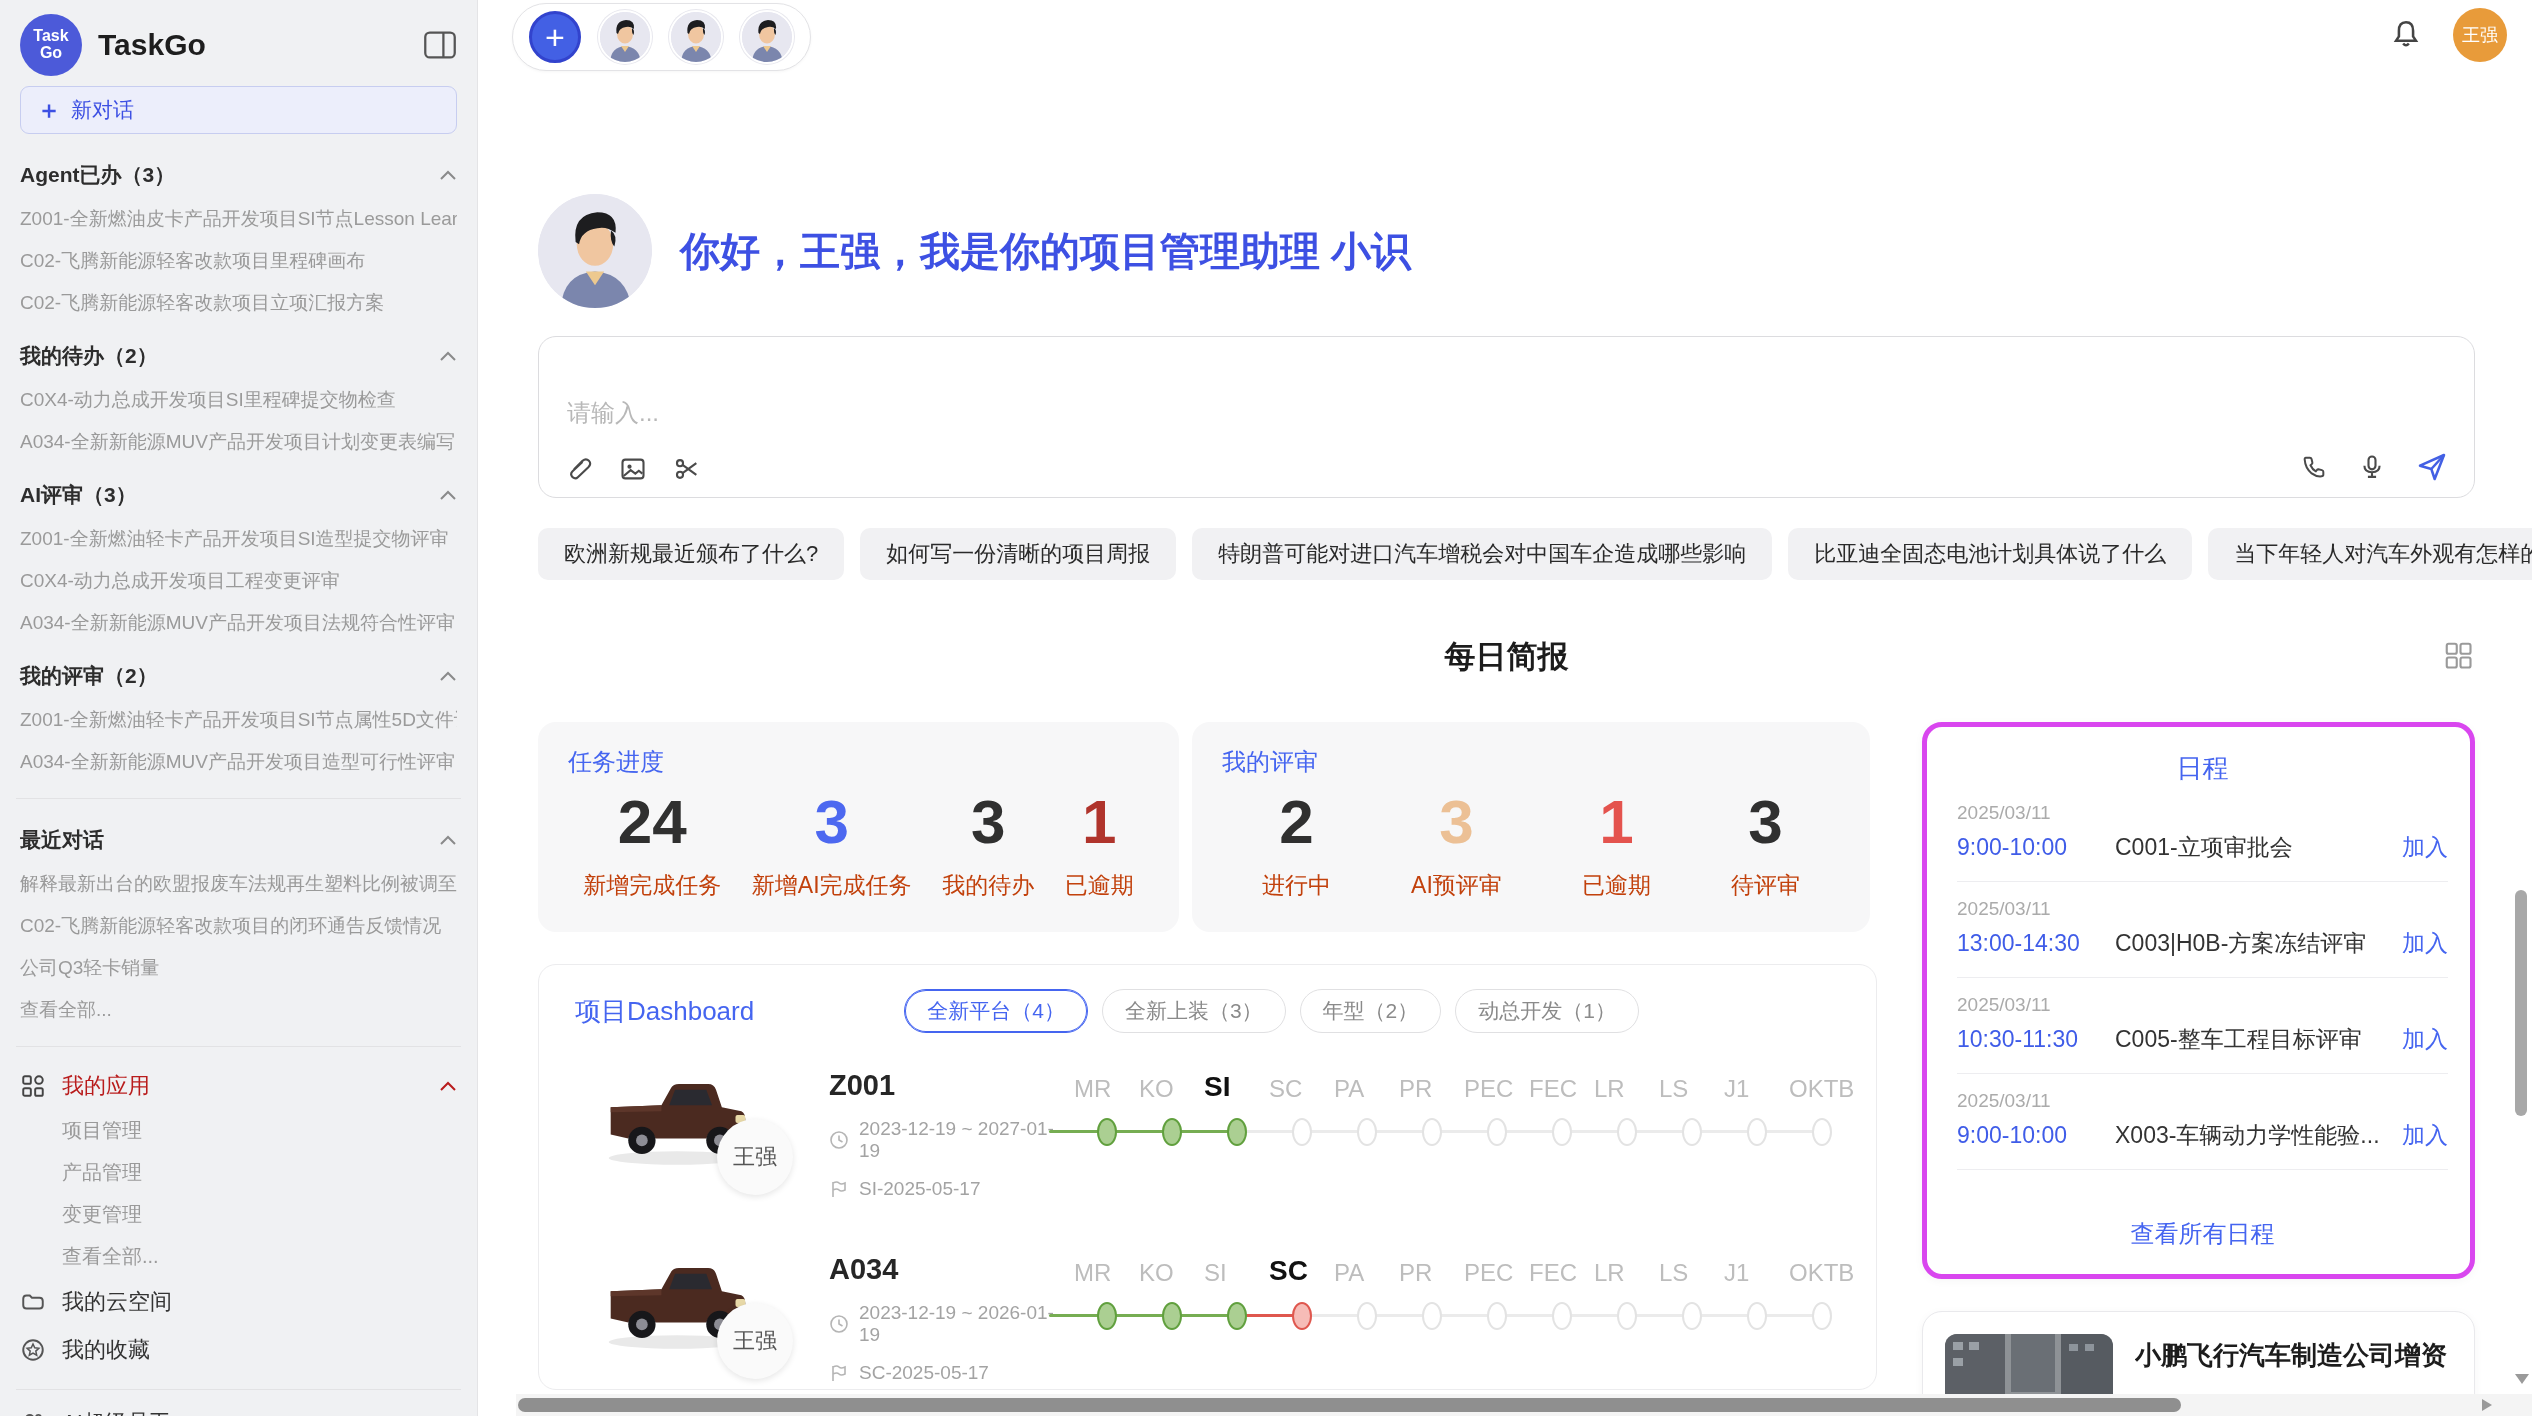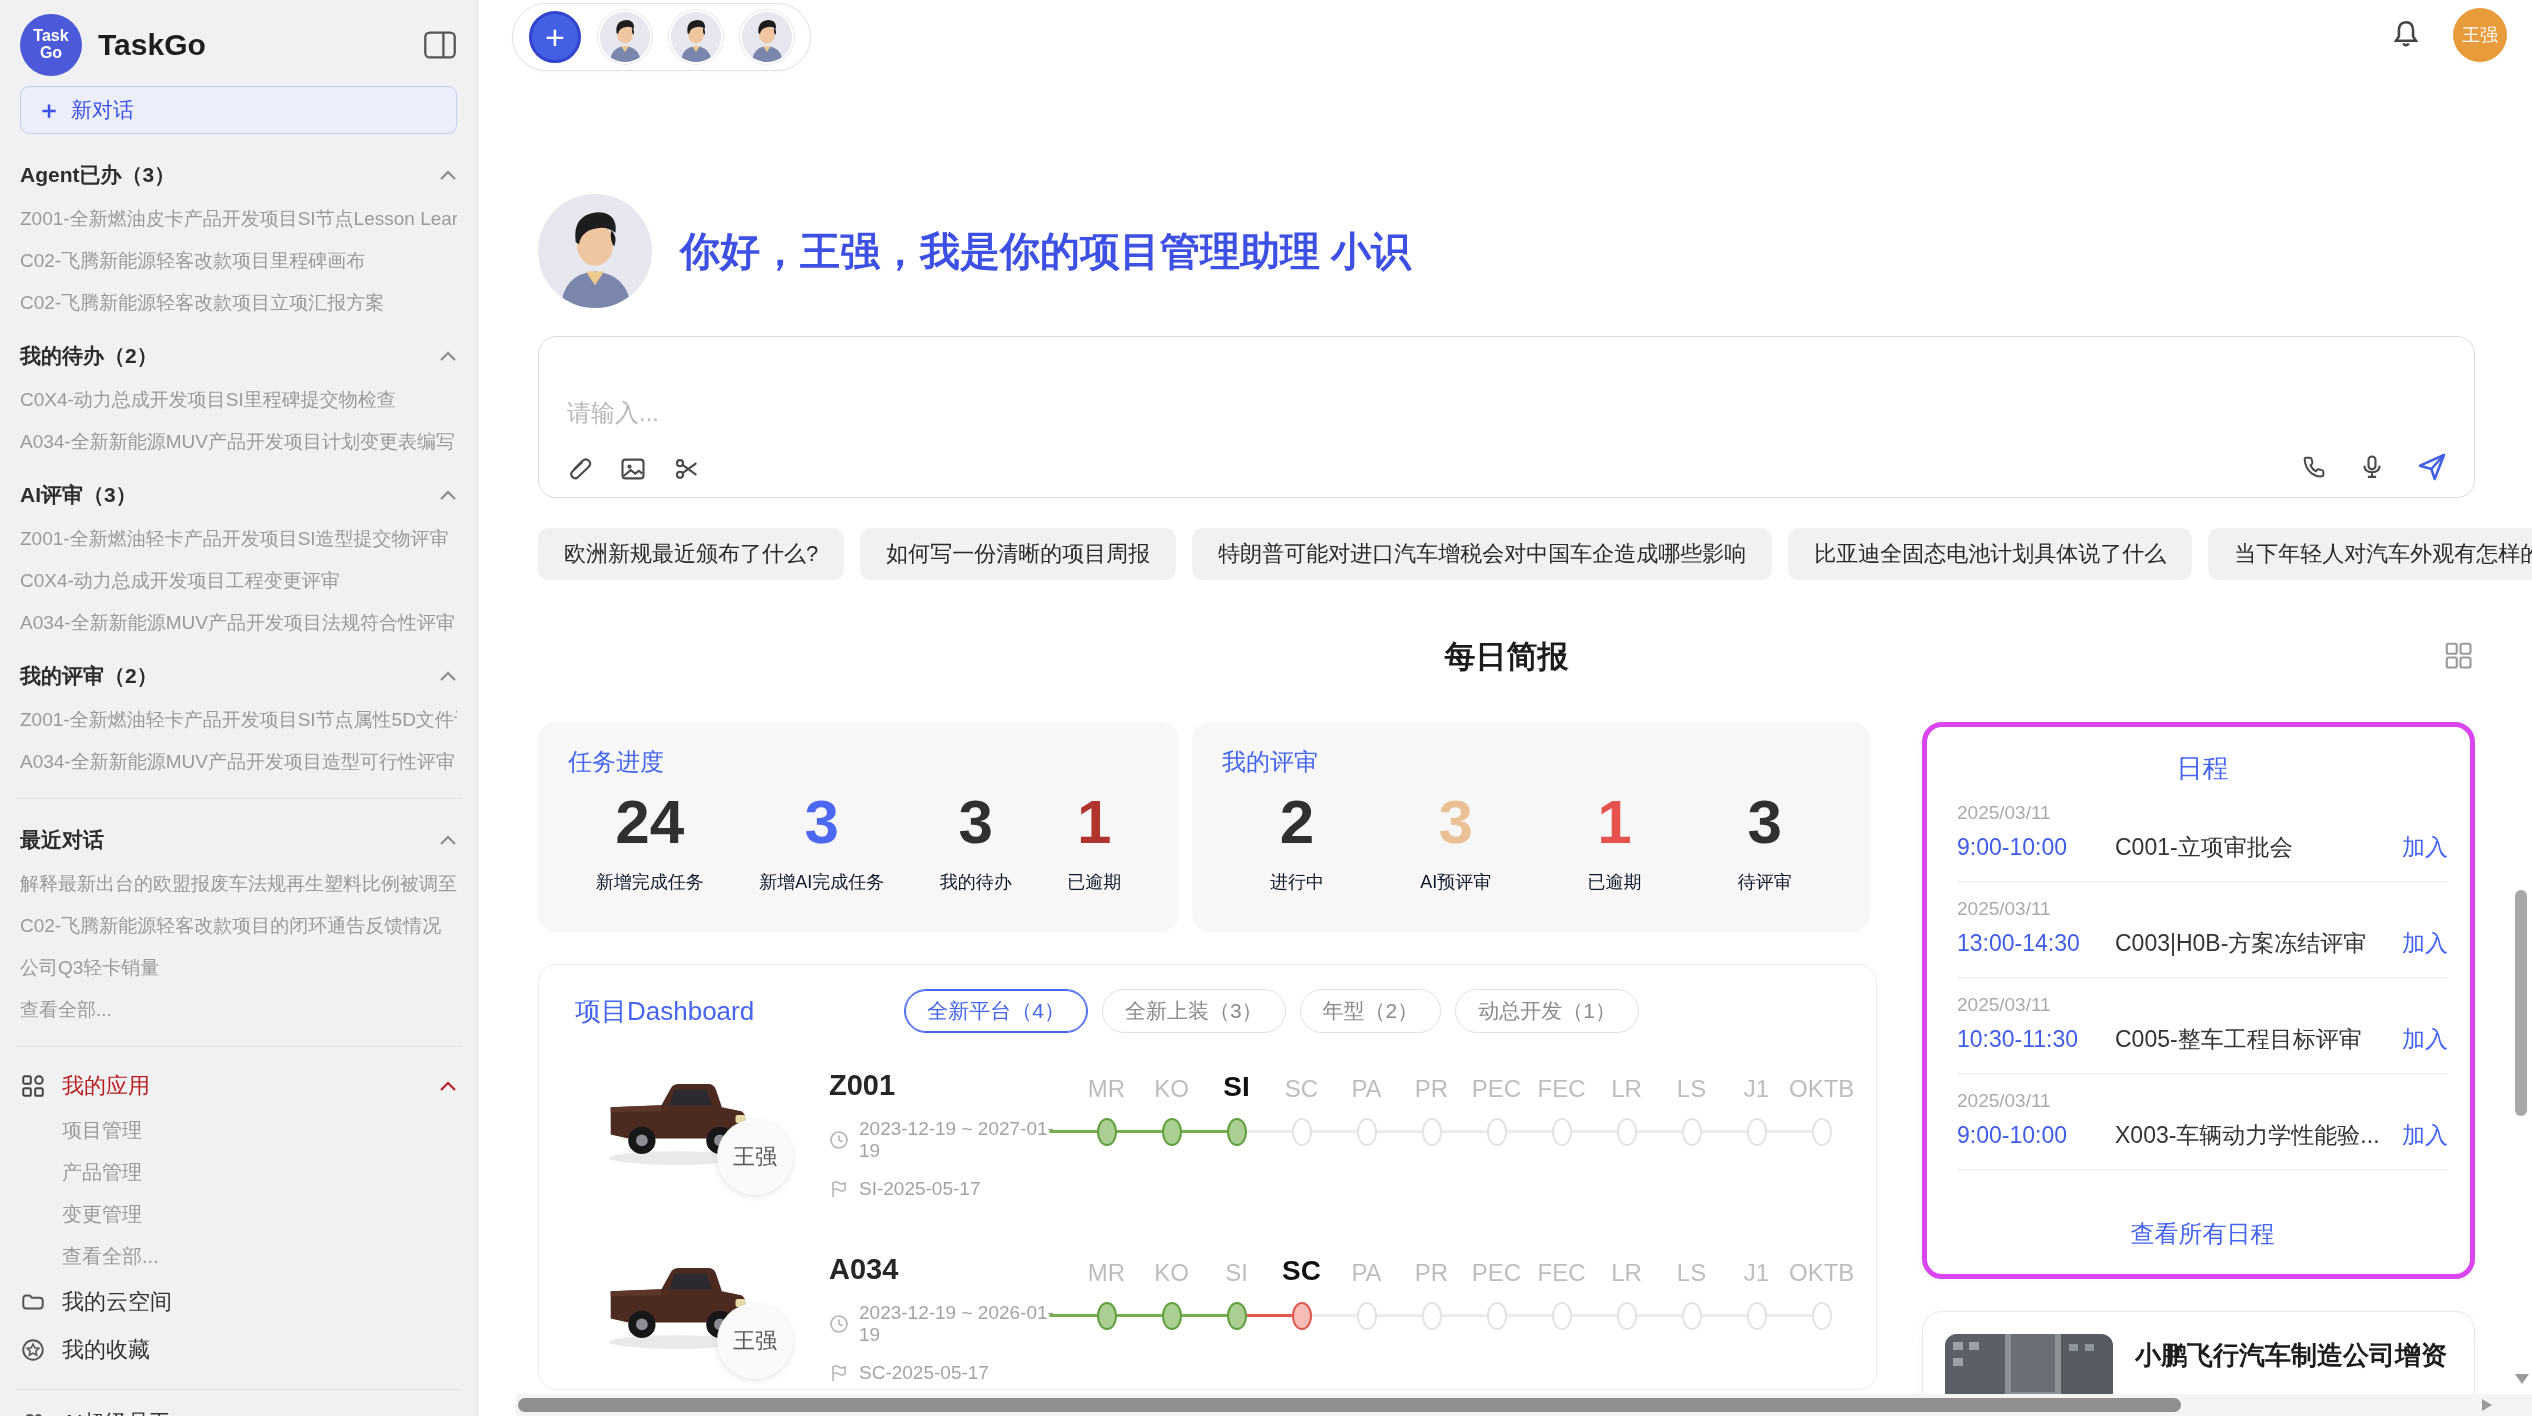--- a/index.html
+++ b/index.html
@@ -61,39 +61,39 @@
   .col-right{width:553px;flex:none;margin-left:45px;}
 
   .stat-row{display:flex;gap:13px;}
   .stat-card{height:210px;border-radius:18px;background:#f7f7f8;padding:24px 30px;}
   .stat-card.c1{width:641px;}
   .stat-card.c2{width:678px;}
   .stat-card .sc-title{font-size:24px;color:#4565f0;}
   .stat-items{display:flex;justify-content:space-around;margin-top:10px;}
   .stat{display:flex;flex-direction:column;align-items:center;}
   .stat .v{font-size:62px;font-weight:600;line-height:1.1;}
-  .stat .l{font-size:18px;color:#0f172a;margin-top:14px;}
+  .stat .l{font-size:23px;color:#c2410c;margin-top:14px;}
 
   .dash-card{margin-top:32px;height:426px;border:1px solid #ececee;border-radius:18px;background:#fff;padding:24px 22px 0 26px;overflow:hidden;}
   .dash-head{display:flex;align-items:center;}
   .dash-title{font-size:26px;color:#4565f0;margin-left:10px;}
   .tabs{display:flex;gap:14px;margin-left:150px;}
   .tab{height:44px;border:1px solid #e0e0e2;border-radius:22px;background:#fff;color:#8a8a8a;font-size:21px;padding:0 22px;display:flex;align-items:center;cursor:pointer;white-space:nowrap;}
   .tab.active{border:1px solid #4565f0;color:#4565f0;box-shadow:0 0 0 1px #4565f0 inset;}
   .proj-row{display:flex;margin-top:34px;height:150px;position:relative;}
   .truck-wrap{width:230px;flex:none;position:relative;margin-left:34px;}
   .truck-img{width:156px;height:104px;}
   .owner-badge{position:absolute;left:118px;top:52px;width:76px;height:76px;border-radius:50%;background:#fafafa;box-shadow:0 2px 6px rgba(0,0,0,.10);display:flex;align-items:center;justify-content:center;font-size:22px;color:#555;}
   .proj-info{width:245px;flex:none;padding-top:2px;}
   .proj-name{font-size:29px;font-weight:bold;color:#262626;}
   .proj-meta{margin-top:16px;display:flex;align-items:center;color:#a3a3a3;font-size:19px;gap:10px;}
   .proj-meta .mic{width:20px;height:20px;color:#b5b5b5;flex:none;}
   .milestones{margin-left:auto;width:782px;position:relative;flex:none;}
   .ms-labels{display:flex;align-items:flex-end;height:36px;}
-  .ms-label{width:65px;text-align:center;font-size:24px;color:#bdbdbd;white-space:nowrap;}
+  .ms-label{width:65px;text-align:left;font-size:24px;color:#bdbdbd;white-space:nowrap;}
   .ms-label.cur{font-size:28px;color:#111;font-weight:bold;}
   .ms-track{position:relative;height:60px;}
   .ms-line{position:absolute;top:27px;height:3px;border-radius:2px;}
   .ms-dots{position:absolute;top:0;left:0;right:0;display:flex;}
   .ms-dotcell{width:65px;display:flex;justify-content:center;padding-top:15px;}
   .dot{width:20px;height:28px;border-radius:50%;background:#fff;border:2px solid #e3e3e3;}
   .dot.done{background:#abcf92;border-color:#61a03e;}
   .dot.red{background:#f6bcb7;border-color:#df574e;}
 
   .sched-card{height:557px;background:#fff;border:5px solid #d946ef;border-radius:20px;box-shadow:0 2px 10px rgba(0,0,0,.04);padding:24px 22px 20px 30px;display:flex;flex-direction:column;}

